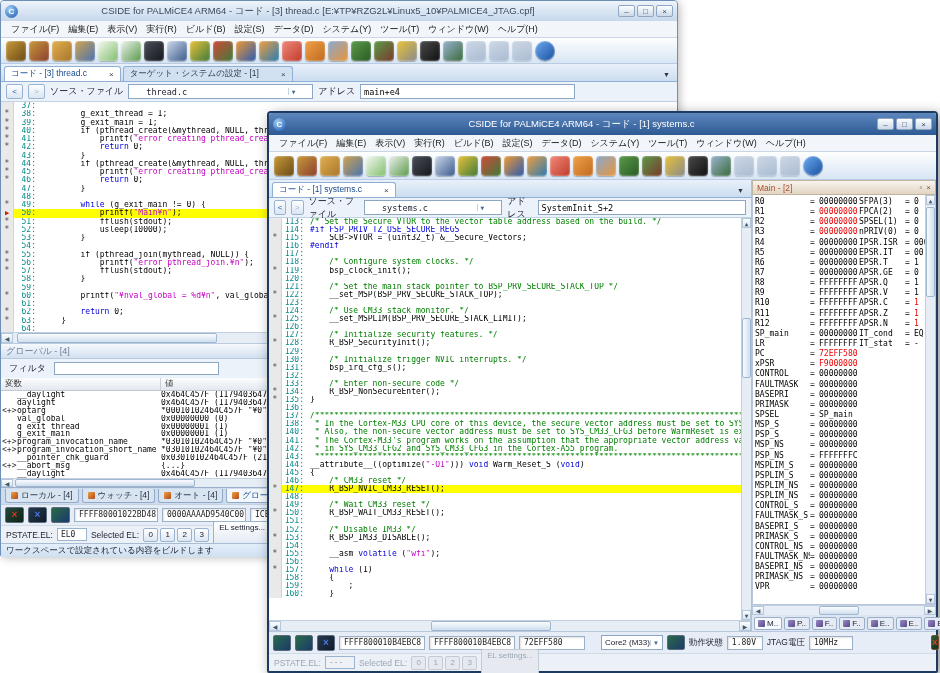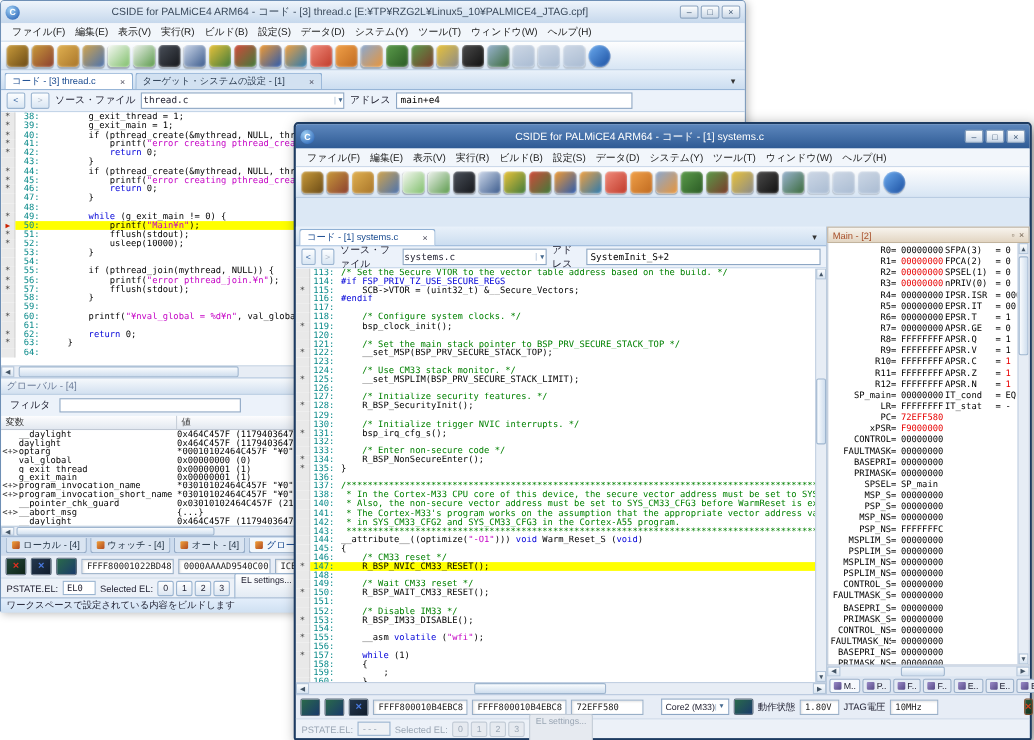--- a/index.html
+++ b/index.html
@@ -29,21 +29,21 @@
 
   .tabbar { height:18px; background:linear-gradient(#e9f1fa,#cbddf0); display:flex; align-items:flex-end; gap:2px; padding:0 3px; border-bottom:1px solid #8fb0d4; font-size:8.5px; flex:0 0 auto; }
   .tab { display:flex; align-items:center; gap:22px; height:15px; padding:0 6px; border:1px solid #8fb0d4; border-bottom:none; border-radius:3px 3px 0 0; background:#d2e1f1; color:#2a3b50; white-space:nowrap; }
   .tab.active { background:#ffffff; color:#17498f; }
   .tab .x { font-size:8px; color:#445; }
   .tab-overflow { margin-left:auto; font-size:7px; color:#333; padding:0 4px 3px 0; }
 
   .navbar { height:20px; display:flex; align-items:center; gap:5px; padding:0 5px; background:#ecf2fa; border-bottom:1px solid #c0d2e6; font-size:9px; color:#223; flex:0 0 auto; }
   .nav-btn { width:17px; height:15px; border:1px solid #9ab4d0; background:linear-gradient(#fdfeff,#d9e6f3); border-radius:2px; font-size:8px; line-height:13px; text-align:center; color:#2a5a9a; }
   .nav-btn.disabled { color:#a8b4c4; }
-  .combo { width:185px; height:15px; background:#fff; border:1px solid #8ca6c4; display:flex; align-items:center; font-size:8.5px; padding:0 1px; font-family:"DejaVu Sans Mono", monospace; }
+  .combo { width:185px; height:15px; background:#fff; border:1px solid #8ca6c4; display:flex; align-items:center; font-size:8.5px; padding:0 17px; font-family:"DejaVu Sans Mono", monospace; }
   .combo .caret { margin-left:auto; font-size:6px; color:#44688e; border-left:1px solid #c4d2e2; padding-left:3px; }
   .addr-input { height:15px; border:1px solid #8ca6c4; background:#fff; font-size:8.5px; font-family:"DejaVu Sans Mono", monospace; padding:0 3px; }
   .bg-window .addr-input { width:215px; }
   .fg-window .addr-input { width:300px; }
 
   .code-area { position:relative; background:#fff; overflow:hidden; font-family:"DejaVu Sans Mono", monospace; font-size:8px; flex:1 1 auto; }
   .code-line { display:flex; height:8.1px; line-height:8.2px; white-space:pre; }
   .bg-window .code-line { height:8.25px; }
   .code-line .marker { width:13px; background:#e9e9e9; border-right:1px solid #d4d4d4; text-align:center; color:#444; font-size:8px; flex:0 0 auto; }
   .code-line .marker.arrow { color:#cc2200; font-size:7px; }
@@ -89,32 +89,32 @@
   .pstate-row.disabled { color:#9aa6b4; }
   .el-box { width:30px; height:13px; border:1px solid #9ab4d0; background:#fff; font-size:8px; padding:0 3px; line-height:11px; font-family:"DejaVu Sans Mono", monospace; }
   .pstate-row.disabled .el-box { background:#eef1f5; color:#9aa6b4; }
   .el-btn { width:15px; height:14px; border:1px solid #9ab4d0; background:linear-gradient(#ffffff,#dce6f2); text-align:center; font-size:8px; line-height:12px; border-radius:2px; }
   .pstate-row.disabled .el-btn { background:#e6eaf0; border-color:#c2cbd6; color:#9aa6b4; }
   .el-settings { height:28px; border:1px solid #9ab4d0; background:linear-gradient(#ffffff,#dce6f2); font-size:8px; padding:0 5px; line-height:12px; border-radius:2px; }
   .pstate-row.disabled .el-settings { background:#e6eaf0; border-color:#c2cbd6; color:#9aa6b4; }
 
   .statusbar-bg { height:14px; background:linear-gradient(#e3eefb,#cfe0f2); border-top:1px solid #a8bcd4; font-size:8.5px; color:#223; padding:0 5px; display:flex; align-items:center; flex:0 0 auto; }
 
-  .content-row { flex:1 1 auto; display:flex; min-height:0;margin-top:26px; }
+  .content-row { flex:1 1 auto; display:flex; min-height:0; }
   .code-pane { flex:1 1 auto; display:flex; flex-direction:column; min-width:0; border-right:1px solid #b0c2d8; }
   .reg-panel { width:184px; flex:0 0 auto; display:flex; flex-direction:column; background:#dfe8f3; }
   .reg-header { height:15px; background:linear-gradient(#f8f4ee,#e2d5c2); border:1px solid #c2b49e; display:flex; align-items:center; gap:4px; padding:0 4px; font-size:8.5px; color:#a8502a; flex:0 0 auto; }
   .reg-header .sp { flex:1; }
   .reg-hbtn { font-size:8px; color:#6a5a48; }
   .reg-body { flex:1 1 auto; background:#fff; border:1px solid #b9c6d8; border-top:none; position:relative; overflow:hidden; font-family:"DejaVu Sans Mono", monospace; font-size:8px; display:flex; padding:2px 10px 0 2px; }
   .reg-col.left { width:104px; flex:0 0 auto; }
   .reg-col.right { flex:1; min-width:0; }
   .rrow { display:flex; height:10.15px; line-height:10px; white-space:pre; }
   .rrow .rn { flex:0 0 auto; overflow:hidden; }
-  .reg-col.left .rn { width:55px;text-align:right; }
+  .reg-col.left .rn { width:55px; }
   .reg-col.right .rn { width:46px; }
   .rrow .rq { width:9px; flex:0 0 auto; }
   .rrow .rv { flex:1; overflow:hidden; }
   .red { color:#e80000; }
   .reg-tabs { height:16px; display:flex; gap:2px; align-items:center; padding:0 2px; background:#dce5f1; font-size:8px; color:#223; flex:0 0 auto; }
   .reg-tab { display:flex; align-items:center; gap:2px; height:13px; border:1px solid #9ab0ca; background:#e4ebf4; padding:0 3px; border-radius:2px; white-space:nowrap; }
   .reg-tab.active { background:#f6f9fd; }
 
   .fg-bottom { height:22px; display:flex; align-items:center; gap:4px; padding:0 4px; background:#e7edf6; border-top:1px solid #b7c8de; font-size:8.5px; color:#223; flex:0 0 auto; white-space:nowrap; }
   .fg-combo { width:74px; height:15px; background:#fff; border:1px solid #8ca6c4; display:flex; align-items:center; font-size:8px; padding:0 3px; }
@@ -197,20 +197,21 @@
     <span class="nav-btn disabled">&gt;</span>
     <span>ソース・ファイル</span>
     <span class="combo">
       <span>thread.c</span>
       <span class="caret">▼</span>
     </span>
     <span>アドレス</span>
     <input class="addr-input" value="main+e4" style="">
   </div>
   <div class="code-area" id="bgCode" style="flex:0 0 230px;">
+      <div class="code-line"><span class="marker"></span><span class="rest"><span class="lnum">37:</span><span class="ltext"></span></span></div>
       <div class="code-line"><span class="marker">*</span><span class="rest"><span class="lnum">38:</span><span class="ltext"><span class="seg-p">        g_exit_thread = 1;</span></span></span></div>
       <div class="code-line"><span class="marker">*</span><span class="rest"><span class="lnum">39:</span><span class="ltext"><span class="seg-p">        g_exit_main = 1;</span></span></span></div>
       <div class="code-line"><span class="marker">*</span><span class="rest"><span class="lnum">40:</span><span class="ltext"><span class="seg-p">        if (pthread_create(&amp;mythread, NULL, thread</span></span></span></div>
       <div class="code-line"><span class="marker">*</span><span class="rest"><span class="lnum">41:</span><span class="ltext"><span class="seg-p">            printf(</span><span class="seg-s">"error creating pthread_create.</span></span></span></div>
       <div class="code-line"><span class="marker">*</span><span class="rest"><span class="lnum">42:</span><span class="ltext"><span class="seg-p">            </span><span class="seg-k">return</span><span class="seg-p"> 0;</span></span></span></div>
       <div class="code-line"><span class="marker"></span><span class="rest"><span class="lnum">43:</span><span class="ltext"><span class="seg-p">        }</span></span></span></div>
       <div class="code-line"><span class="marker">*</span><span class="rest"><span class="lnum">44:</span><span class="ltext"><span class="seg-p">        if (pthread_create(&amp;mythread, NULL, thread</span></span></span></div>
       <div class="code-line"><span class="marker">*</span><span class="rest"><span class="lnum">45:</span><span class="ltext"><span class="seg-p">            printf(</span><span class="seg-s">"error creating pthread_create.</span></span></span></div>
       <div class="code-line"><span class="marker">*</span><span class="rest"><span class="lnum">46:</span><span class="ltext"><span class="seg-p">            </span><span class="seg-k">return</span><span class="seg-p"> 0;</span></span></span></div>
       <div class="code-line"><span class="marker"></span><span class="rest"><span class="lnum">47:</span><span class="ltext"><span class="seg-p">        }</span></span></span></div>

